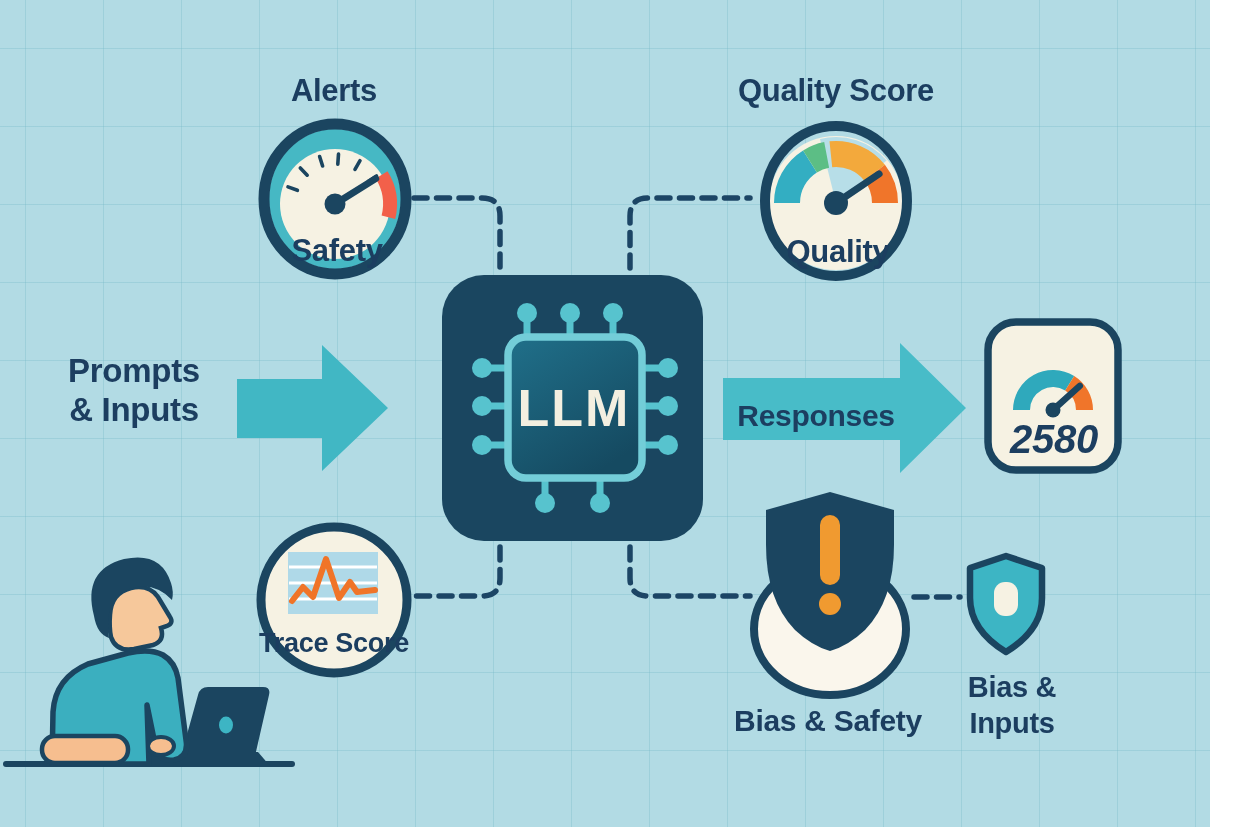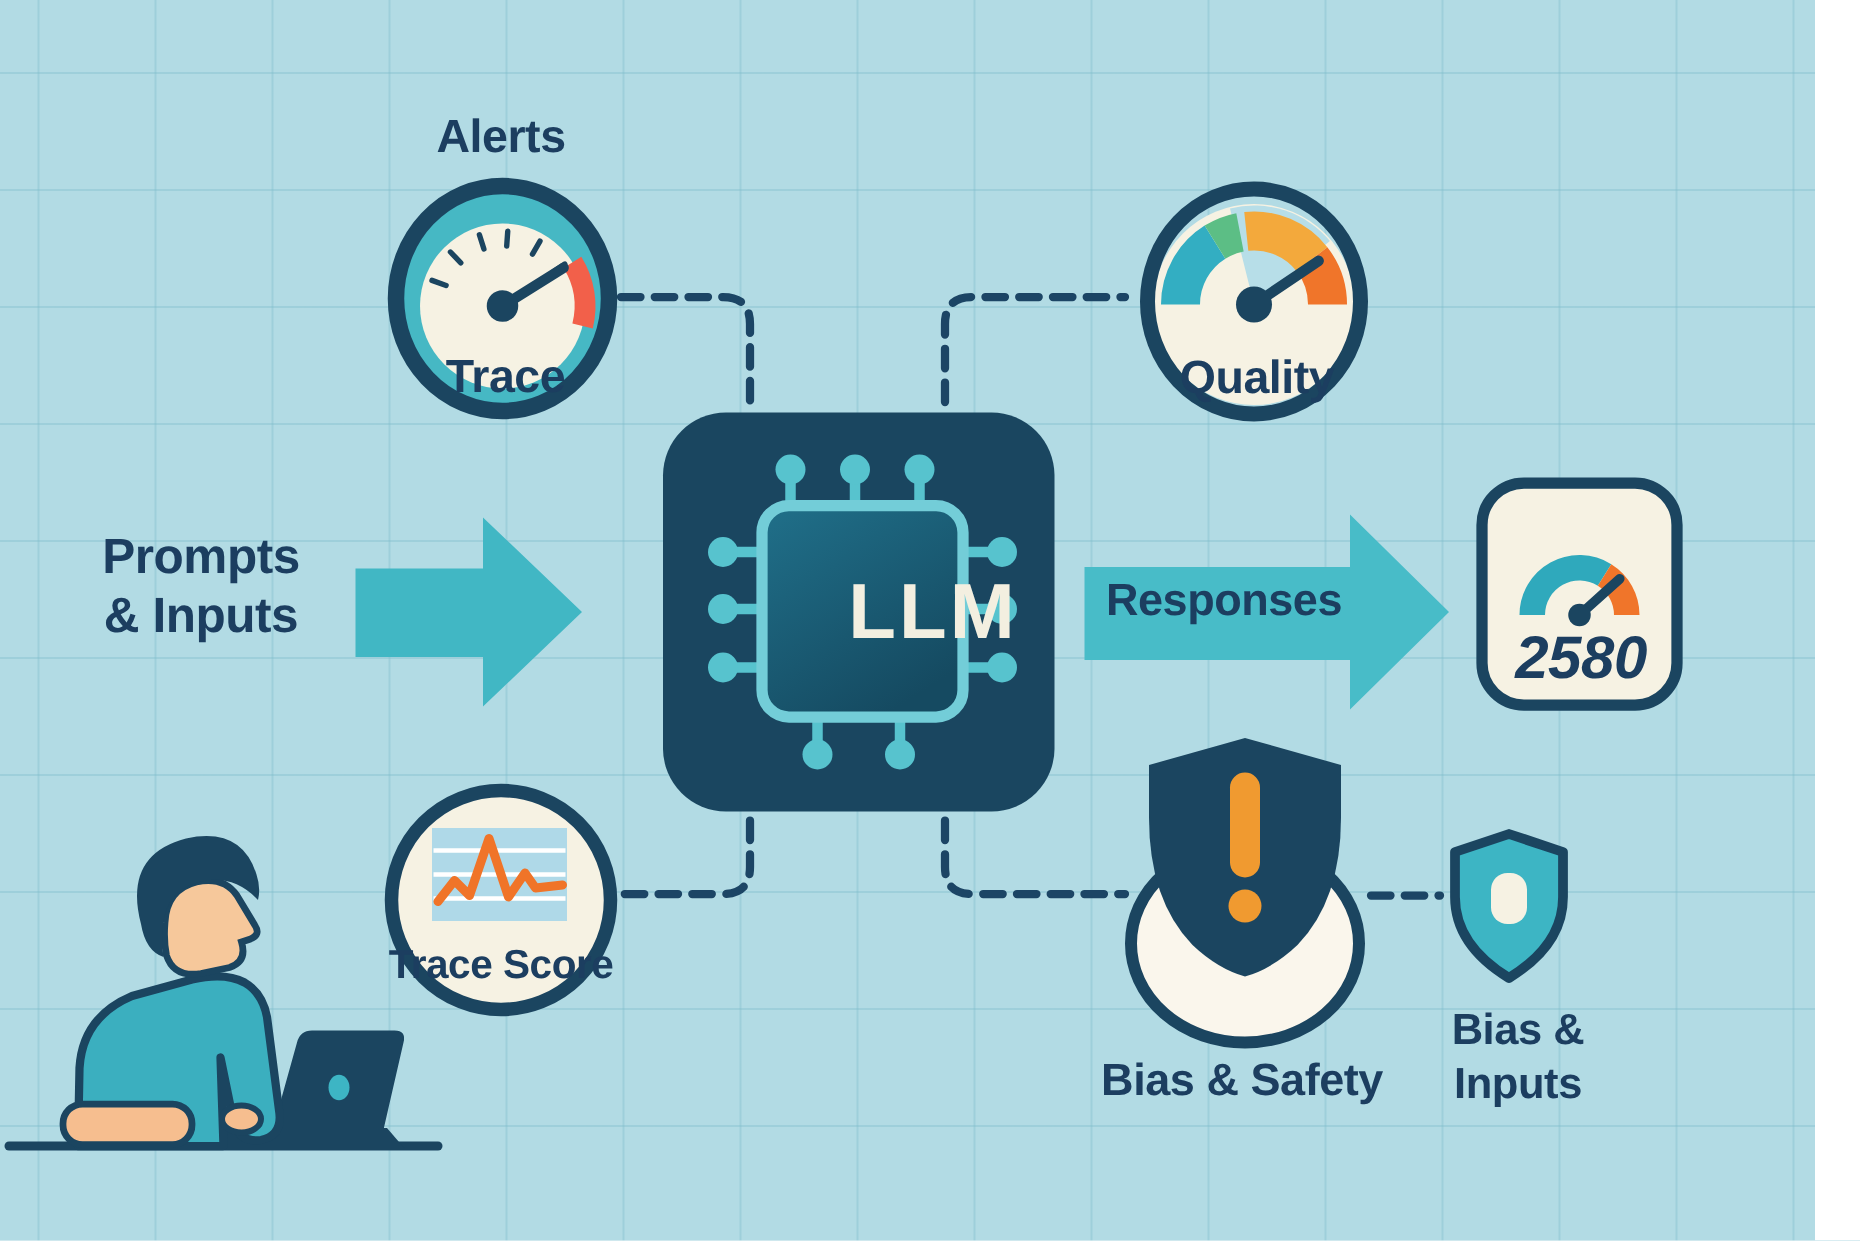--- a/index.html
+++ b/index.html
@@ -145,34 +145,35 @@
     <path d="M 112 752 L 258 752 L 270 766 L 100 766 Z" fill="#1B4560"></path>
     <path d="M 52 764 L 53 712 Q 55 678 88 664 L 128 653 Q 150 648 163 655 Q 175 662 178 678 L 186 740 Q 189 757 174 760 Q 160 762 156 749 L 147 705 L 149 764 Z" fill="#3BAFBF" stroke="#1B4560" stroke-width="5.5" stroke-linejoin="round"></path>
     <rect x="42" y="736" width="86" height="27" rx="13" fill="#F6BE8F" stroke="#1B4560" stroke-width="4.5"></rect>
     <path d="M 110 615 Q 111 593 131 588 Q 149 584 158 597 L 170 617 Q 174 623 167 626 L 161 628 Q 165 641 153 645 L 134 649 Q 116 652 111 637 Q 109 627 110 615 Z" fill="#F6C89B" stroke="#1B4560" stroke-width="4.5"></path>
     <path d="M 94 616 Q 82 570 124 559 Q 161 551 171 583 Q 174 592 172 600 Q 157 584 137 587 Q 113 591 109 614 Q 107 626 109 638 Q 97 634 94 616 Z" fill="#1B4560"></path>
     <ellipse cx="161" cy="746" rx="13" ry="9" fill="#F6BE8F" stroke="#1B4560" stroke-width="4"></ellipse>
   </g>
 </svg>
 
 <div class="lbl big" style="left:334px;top:73px;">Alerts</div>
+<div class="lbl big" style="left:836px;top:73px;">Quality Score</div>
 
 <div class="lbl" style="left:134px;top:351px;font-size:33px;line-height:39px;">
   <div>Prompts</div>
   <div>&amp; Inputs</div>
 </div>
 
-<div class="lbl" style="left:816px;top:384px;font-size:30px;">Responses</div>
+<div class="lbl" style="left:816px;top:399px;font-size:30px;">Responses</div>
 
-<div class="lbl big" style="left:337px;top:233px;">Trace</div>
+<div class="lbl big" style="left:337px;top:233px;">Safety</div>
 <div class="lbl big" style="left:838px;top:234px;">Quality</div>
 
 <div class="lbl" style="left:1054px;top:416px;font-size:40px;font-style:italic;">2580</div>
 
-<div class="lbl" style="left:574px;top:378px;font-size:52px;color:#F3EFE0;letter-spacing:2px;margin-left:48px;">LLM</div>
+<div class="lbl" style="left:574px;top:378px;font-size:52px;color:#F3EFE0;letter-spacing:2px;">LLM</div>
 
 <div class="lbl" style="left:334px;top:628px;font-size:27px;">Trace Score</div>
 
 <div class="lbl" style="left:828px;top:704px;font-size:30px;">Bias &amp; Safety</div>
 
 <div class="lbl" style="left:1012px;top:669px;font-size:29px;line-height:36px;">
   <div>Bias &amp;</div>
   <div>Inputs</div>
 </div>
 

